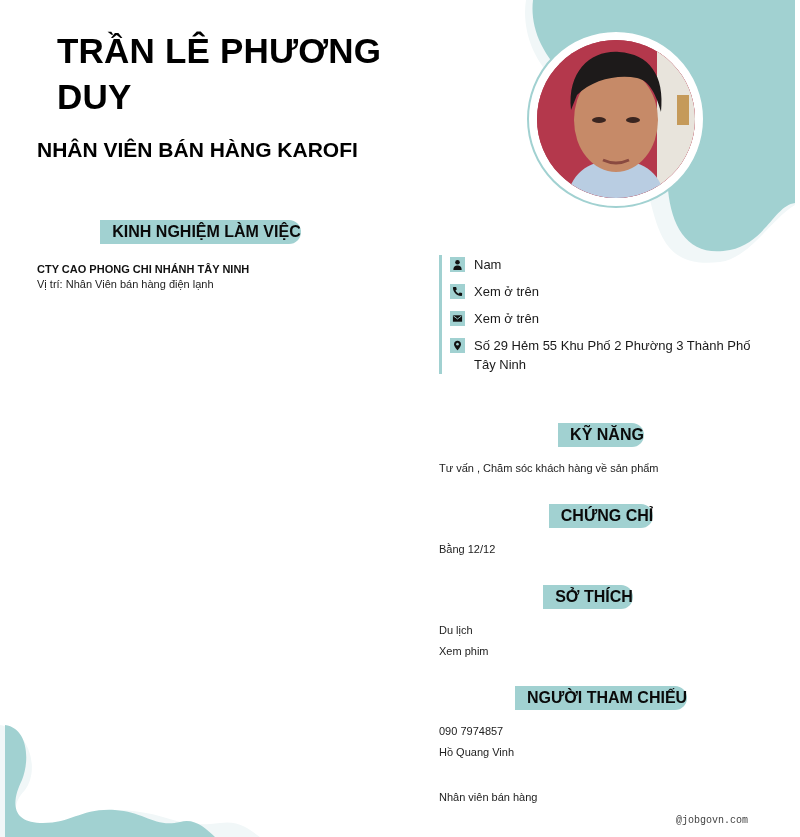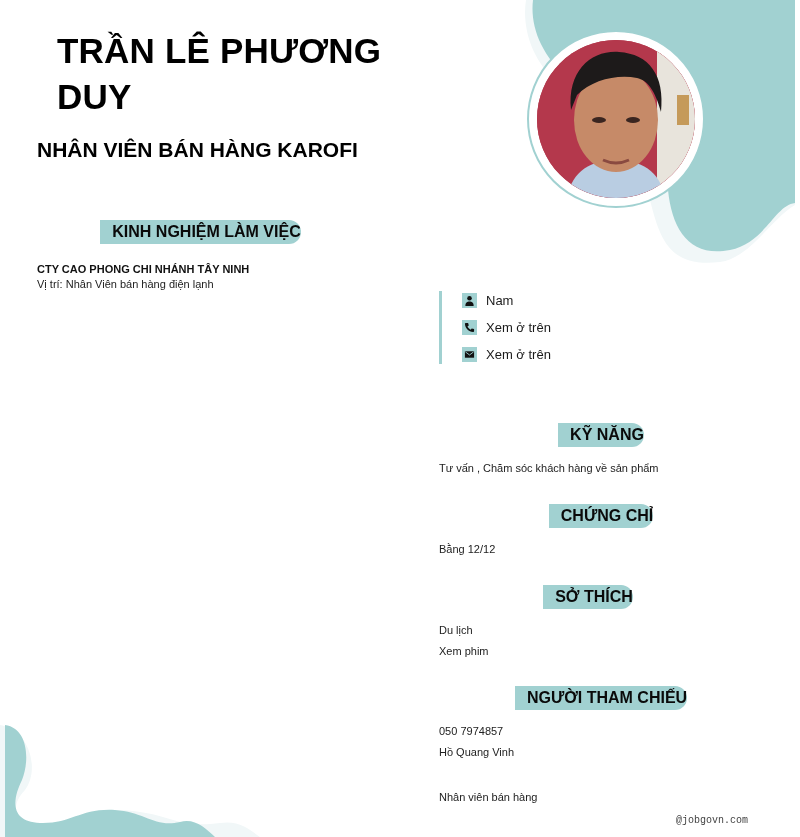--- a/index.html
+++ b/index.html
@@ -16,21 +16,21 @@
 
   .sec-head { position: absolute; height: 16px; display: flex; align-items: center; flex-direction: column; }
   .sec-head .bar { width: 5px; background: #a1d1d1; margin-right: 5px; }
   .sec-head .pill { flex: 1; background: #a1d1d1; border-radius: 0 12px 12px 0; padding-left: 12px; font-size: 16px; font-weight: 700; line-height: 24px; color: #0a0a0a; }
 
   .exp { position: absolute; left: 37px; top: 258px; width: 340px; font-size: 11px; color: #222; }
   .exp .date { font-style: italic; line-height: 14px; }
   .exp .company { font-weight: 700; margin-top: 4px; line-height: 15px; color: #111; }
   .exp .line { margin-top: 0; line-height: 15px; }
 
-  .contact { position: absolute; left: 439px; top: 255px; width: 330px; border-left: 3px solid #a1d1d1; padding-left: 20px; margin-top: 36px; }
+  .contact { position: absolute; left: 439px; top: 255px; width: 330px; border-left: 3px solid #a1d1d1; padding-left: 8px; }
   .crow { display: flex; align-items: flex-start; font-size: 13px; line-height: 19px; color: #1a1a1a; margin-bottom: 8px; }
   .crow:last-child { margin-bottom: 0; }
   .ic { width: 15px; height: 15px; background: #a1d1d1; margin-right: 9px; margin-top: 2px; flex-shrink: 0; display: flex; align-items: center; justify-content: center; }
   .ic svg { width: 11px; height: 11px; }
 
   .rtext { position: absolute; left: 439px; font-size: 11px; color: #222; line-height: 14px; }
 
   .footer { position: absolute; left: 676px; top: 815px; font-family: "Liberation Mono", "DejaVu Sans Mono", monospace; font-size: 10px; color: #444; }
 </style>
 </head>
@@ -95,20 +95,29 @@
   </div>
   <div class="crow">
     <span class="ic">
       <svg viewBox="0 0 12 12">
           <rect x="1" y="2.5" width="10" height="7" fill="#111"></rect>
           <path d="M1.6 3.2 L6 6.5 L10.4 3.2" stroke="#a1d1d1" stroke-width="1" fill="none"></path>
         </svg>
     </span>
     <span>Xem ở trên</span>
   </div>
+  <div class="crow">
+    <span class="ic">
+      <svg viewBox="0 0 12 12">
+          <path d="M6 0.8 C3.8 0.8 2.2 2.4 2.2 4.5 C2.2 7.2 6 11.2 6 11.2 C6 11.2 9.8 7.2 9.8 4.5 C9.8 2.4 8.2 0.8 6 0.8 Z" fill="#111"></path>
+          <circle cx="6" cy="4.5" r="1.4" fill="#a1d1d1"></circle>
+        </svg>
+    </span>
+    <span>Số 29 Hẻm 55 Khu Phố 2 Phường 3 Thành Phố Tây Ninh</span>
+  </div>
 </div>
 
 <div class="sec-head" style="left:439px; top:423px; width:324px;">
   <div class="bar"></div>
   <div class="pill">KỸ NĂNG</div>
 </div>
 <div class="rtext" style="top:461px;">Tư vấn , Chăm sóc khách hàng về sản phẩm</div>
 
 <div class="sec-head" style="left:439px; top:504px; width:324px;">
   <div class="bar"></div>
@@ -120,17 +129,17 @@
   <div class="bar"></div>
   <div class="pill">SỞ THÍCH</div>
 </div>
 <div class="rtext" style="top:623px;">Du lịch</div>
 <div class="rtext" style="top:644px;">Xem phim</div>
 
 <div class="sec-head" style="left:439px; top:686px; width:324px;">
   <div class="bar"></div>
   <div class="pill">NGƯỜI THAM CHIẾU</div>
 </div>
-<div class="rtext" style="top:724px;">050 7974857</div>
+<div class="rtext" style="top:724px;">090 7974857</div>
 <div class="rtext" style="top:745px;">Hồ Quang Vinh</div>
 <div class="rtext" style="top:766px;margin-top:24px;">Nhân viên bán hàng</div>
 
 <div class="footer">@jobgovn.com</div>
 
 </body></html>

